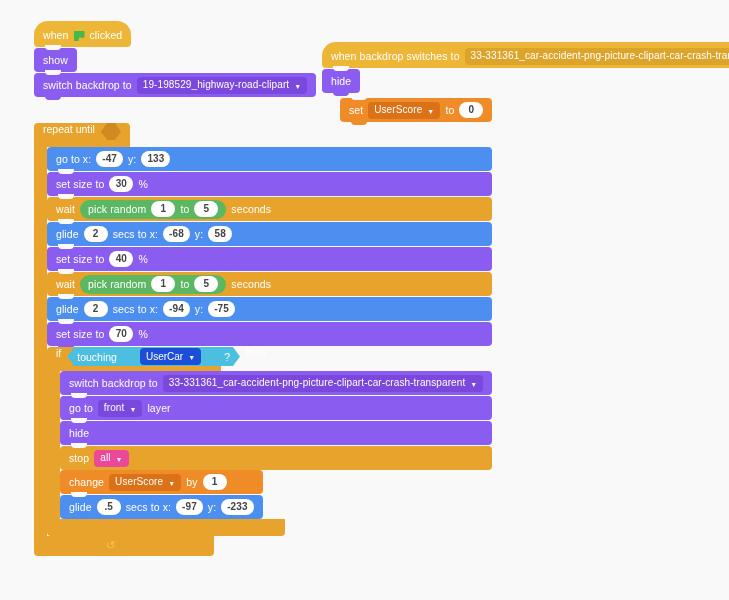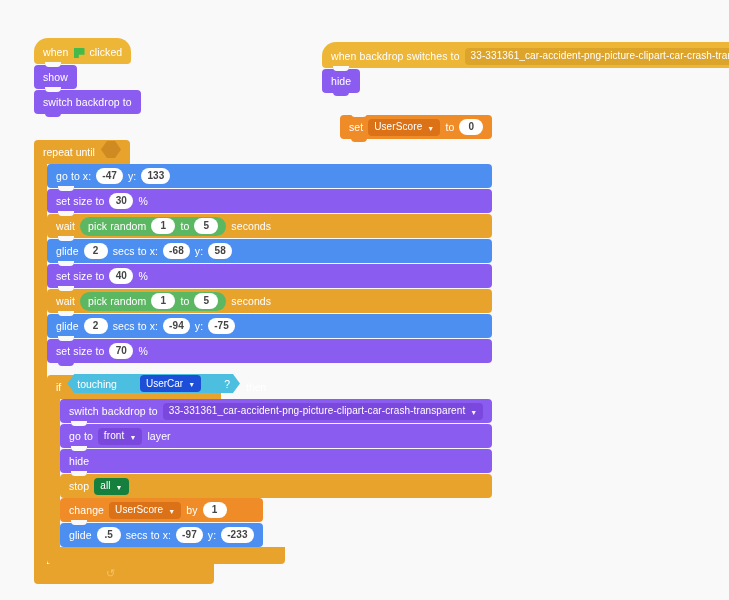--- a/index.html
+++ b/index.html
@@ -85,21 +85,21 @@
     align-items: center;
     gap: 5px;
     height: 17px;
     padding: 0 6px;
     border-radius: 4px;
     font-size: 10px;
     color: #fff;
   }
   .dd-vars   { background: #db7217; }
   .dd-looks  { background: #7a48dd; }
-  .dd-ctrl   { background: #15803d; }
+  .dd-ctrl   { background: #ec4899; }
   .dd-sense  { background: #1d4ed8; }
   .dd-events { background: #dda42b; }
   .caret { font-size: 7px; opacity: .95; transform: translateY(1px); }
 
   
   .reporter {
     display: inline-flex;
     align-items: center;
     gap: 5px;
     height: 19px;
@@ -126,25 +126,25 @@
     width: 34px; height: 17px;
     background: #cf8a22;
     clip-path: polygon(6px 0, calc(100% - 6px) 0, 100% 50%, calc(100% - 6px) 100%, 6px 100%, 0 50%);
   }
 
   
   .cwrap { position: relative; }
   .c-head, .c-mid, .c-foot {
     position: relative;
     display: flex;
-    align-items: flex-end;
+    align-items: flex-start;
     gap: 6px;
     color: #fff;
     font-size: 10.5px;
-    padding: 6px 9px;
+    padding: 0 9px;
     white-space: nowrap;
   }
   .c-head { height: 24px; border-radius: 4px 4px 0 0; }
   .c-mid  { height: 20px; }
   .c-foot { height: 17px; border-radius: 0 0 4px 4px; }
   .c-arm  { width: 13px; }          
   .c-body { display: flex; flex-direction: column; }
   .c-row  { display: flex; }
 
   .loop-arrow {
@@ -163,40 +163,44 @@
   }
 
   
   .script { position: absolute; }
 </style>
 </head>
 <body>
 
 <div id="canvas">
 
-  <div class="script" style="left:34px; top:38px;">
+  <div class="script" style="left:34px; top:21px;">
 
     
     <div class="blk c-events hat notch">
       <span>when</span>
       <span class="flag"></span>
       <span>clicked</span>
     </div>
 
     
     <div style="margin-top:1px;">
       <div class="blk c-looks notch notchtop">
         <span>show</span>
       </div>
     </div>
 
     
     <div style="margin-top:1px;">
       <div class="blk c-looks notch notchtop">
         <span>switch backdrop to</span>
+        <span class="ddown dd-looks">
+          <span>19-198529_highway-road-clipart</span>
+          <span class="caret">▼</span>
+        </span>
       </div>
     </div>
 
     
     <div style="margin-top:1px;text-align:right;">
       <div class="blk c-vars notch notchtop">
         <span>set</span>
         <span class="ddown dd-vars">
           <span>UserScore</span>
           <span class="caret">▼</span>
@@ -275,21 +279,21 @@
             <span>y:</span>
             <span class="oval">-75</span>
           </div>
 
           <div class="blk c-looks notch notchtop" style="margin-top:1px;">
             <span>set size to</span>
             <span class="oval">70</span>
             <span>%</span>
           </div>
 
-          <div class="cwrap" style="margin-top:12px;">
+          <div class="cwrap" style="margin-top:1px;">
             <div class="c-head c-control" style="width:174px;">
               <span>if</span>
               <span class="boolean">
                 <span>touching</span>
                 <span class="ddown dd-sense">
                   <span>UserCar</span>
                   <span class="caret">▼</span>
                 </span>
                 <span>?</span>
               </span>

